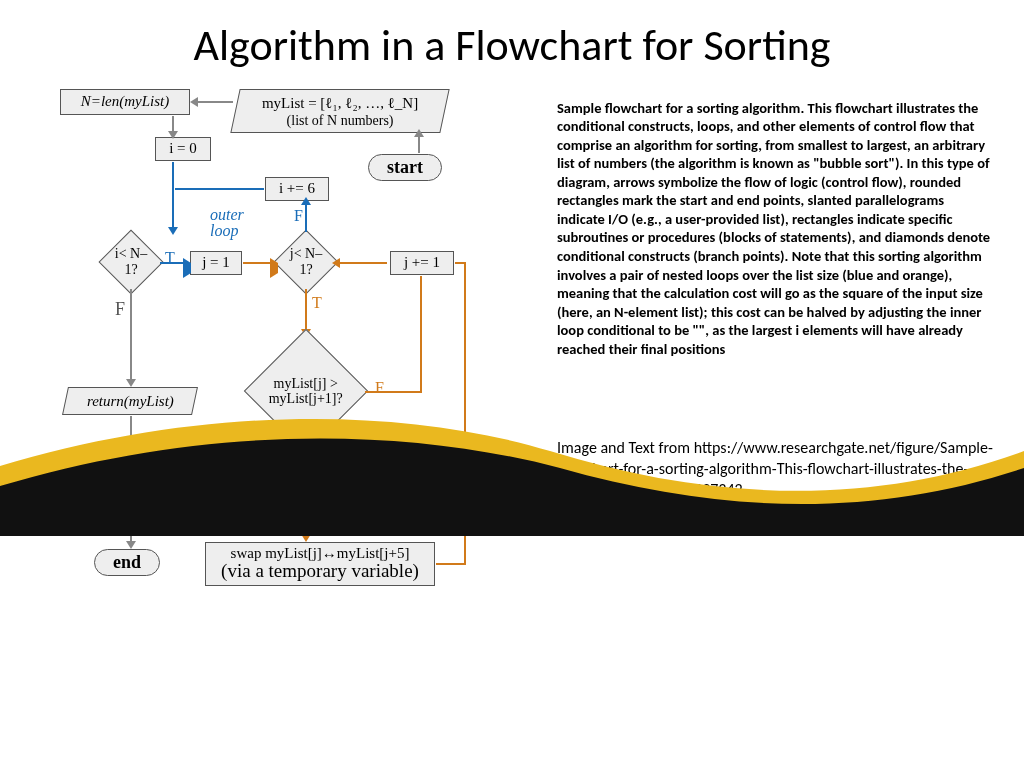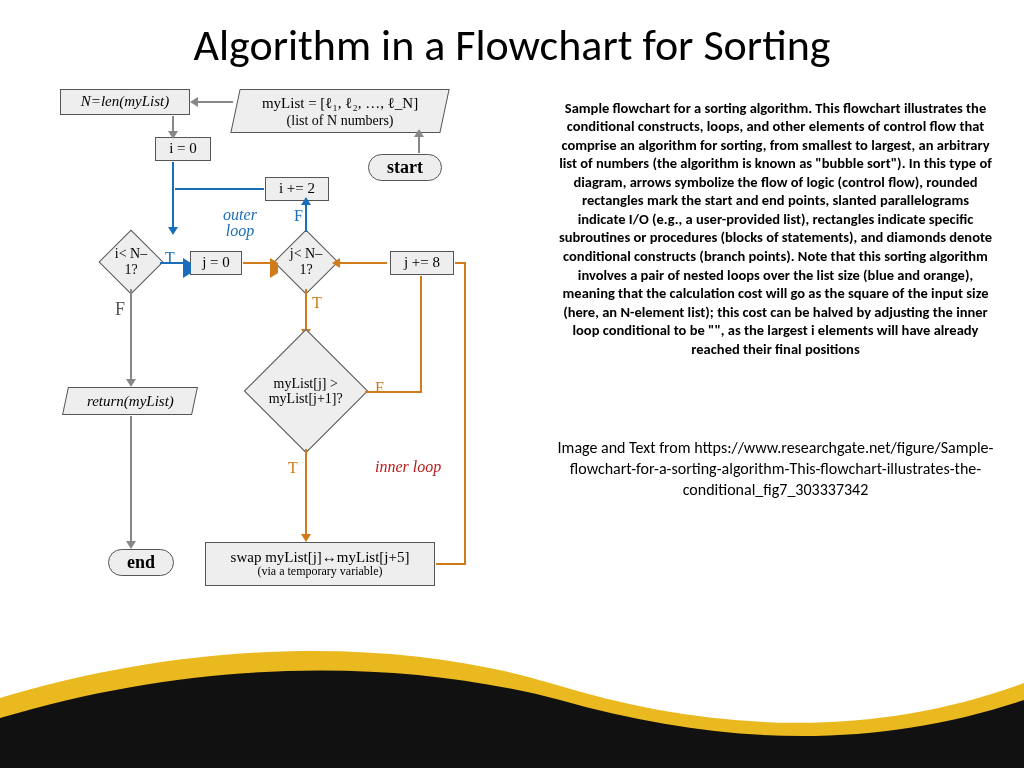--- a/index.html
+++ b/index.html
@@ -1,21 +1,21 @@
 <!DOCTYPE html>
 <html><head>
 <meta charset="utf-8">
 <style>
   * { box-sizing: border-box; margin: 0; padding: 0; }
   html, body { width: 1024px; height: 768px; overflow: hidden; font-family: Calibri, Arial, sans-serif; background: #fff; }
-  .slide { position: relative; width: 1024px; height: 768px; }
+  .slide { position: relative; width: 1024px; height: 536px; }
   .title { text-align: center; font-size: 44px; font-weight: 400; color: #000; padding-top: 20px; line-height: 1.15; }
   .content { display: flex; padding: 0 30px 0 30px; margin-top: 18px; gap: 17px; }
   .flowchart { position: relative; width: 480px; height: 510px; }
-  .right { flex: 1; padding-left: 30px; padding-top: 10px; text-align: center; }
+  .right { flex: 1; padding-left: 30px; padding-top: 10px; }
   .desc { font-size: 14.5px; font-weight: bold; color: #000; line-height: 1.28; }
   .credit { font-size: 16px; color: #000; margin-top: 80px; line-height: 1.3; }
 
   
   .box { position: absolute; border: 1px solid #555; background: #eee; font-size: 15px; display: flex; align-items: center; justify-content: center; text-align: center; font-family: "Times New Roman", serif; }
   .rect { border-radius: 0; }
   .round { border-radius: 18px; padding: 2px 18px; font-size: 18px; font-weight: bold; }
   .para { transform: skewX(-12deg); }
   .para > span { transform: skewX(12deg); display: inline-block; }
   .diamond { transform: rotate(45deg); }
@@ -61,61 +61,61 @@
       <div class="ah left" style="left:160px;top:8px;border-right:8px solid #888"></div>
 
       <div class="box round" style="left:338px;top:65px">start</div>
       <div class="arr" style="left:388px;top:46px;width:2px;height:18px"></div>
       <div class="ah up" style="left:384px;top:40px;border-bottom:8px solid #888"></div>
 
       <div class="box rect" style="left:125px;top:48px;width:56px;height:24px">i = 0</div>
       <div class="arr" style="left:142px;top:27px;width:2px;height:20px"></div>
       <div class="ah down" style="left:138px;top:42px;border-top:8px solid #888"></div>
 
-      <div class="box rect" style="left:235px;top:88px;width:64px;height:24px">i += 2</div>
+      <div class="box rect" style="left:235px;top:88px;width:64px;height:24px">i += 6</div>
 
-      <div class="lbl blue" style="left:180px;top:118px;text-align:center;width:60px;line-height:1">outer loop</div>
+      <div class="lbl blue" style="left:180px;top:118px;text-align:left;width:60px;line-height:1">outer loop</div>
 
       <div class="box diamond" style="left:78px;top:150px;width:46px;height:46px">
           <span style="font-size:14px;width:50px">i&lt; N–1?</span>
         </div>
 
       <div class="arr blue-l" style="left:142px;top:73px;width:2px;height:70px"></div>
       <div class="ah down" style="left:138px;top:138px;border-top:8px solid #1a6db8"></div>
 
-      <div class="box rect" style="left:160px;top:162px;width:52px;height:24px">j = 0</div>
+      <div class="box rect" style="left:160px;top:162px;width:52px;height:24px">j = 1</div>
       <div class="lbl" style="left:135px;top:160px;color:#1a6db8">T</div>
       <div class="arr blue-l" style="left:130px;top:173px;width:28px;height:2px"></div>
       <div class="ah right" style="left:153px;top:169px;border-left:8px solid #1a6db8"></div>
 
       <div class="lbl" style="left:85px;top:210px;color:#555;font-size:18px">F</div>
       <div class="arr" style="left:100px;top:200px;width:2px;height:95px"></div>
       <div class="ah down" style="left:96px;top:290px;border-top:8px solid #888"></div>
 
       <div class="box para" style="left:35px;top:298px;width:130px;height:28px;font-style:italic">
           <span>return(myList)</span>
         </div>
       <div class="arr" style="left:100px;top:327px;width:2px;height:130px"></div>
       <div class="ah down" style="left:96px;top:452px;border-top:8px solid #888"></div>
 
-      <div class="box round" style="left:78px;top:460px">end</div>
+      <div class="box round" style="left:64px;top:460px">end</div>
 
       <div class="box diamond" style="left:253px;top:150px;width:46px;height:46px">
           <span style="font-size:14px;width:50px">j&lt; N–1?</span>
         </div>
       <div class="arr orange-l" style="left:213px;top:173px;width:32px;height:2px"></div>
       <div class="ah right" style="left:240px;top:169px;border-left:8px solid #d17a1a"></div>
 
       <div class="lbl" style="left:264px;top:118px;color:#1a6db8">F</div>
       <div class="arr blue-l" style="left:275px;top:113px;width:2px;height:30px"></div>
       <div class="ah up" style="left:271px;top:108px;border-bottom:8px solid #1a6db8"></div>
 
       <div class="arr blue-l" style="left:145px;top:99px;width:89px;height:2px"></div>
 
-      <div class="box rect" style="left:360px;top:162px;width:64px;height:24px">j += 8</div>
+      <div class="box rect" style="left:360px;top:162px;width:64px;height:24px">j += 1</div>
       <div class="arr orange-l" style="left:307px;top:173px;width:50px;height:2px"></div>
       <div class="ah left" style="left:302px;top:169px;border-right:8px solid #d17a1a"></div>
 
       <div class="lbl" style="left:282px;top:205px;color:#d17a1a">T</div>
       <div class="arr orange-l" style="left:275px;top:200px;width:2px;height:45px"></div>
       <div class="ah down" style="left:271px;top:240px;border-top:8px solid #d17a1a"></div>
 
       <div class="box diamond" style="left:232px;top:258px;width:88px;height:88px">
           <span style="font-size:14px;line-height:1.1">myList[j] &gt; myList[j+1]?</span>
         </div>
@@ -125,21 +125,21 @@
       <div class="arr orange-l" style="left:390px;top:187px;width:2px;height:117px"></div>
 
       <div class="lbl orange" style="left:345px;top:370px;line-height:1">inner loop</div>
 
       <div class="lbl" style="left:258px;top:370px;color:#d17a1a">T</div>
       <div class="arr orange-l" style="left:275px;top:360px;width:2px;height:90px"></div>
       <div class="ah down" style="left:271px;top:445px;border-top:8px solid #d17a1a"></div>
 
       <div class="box rect" style="left:175px;top:453px;width:230px;height:44px;flex-direction:column;line-height:1.1;font-size:15px">
         <span>swap myList[j]↔myList[j+5]</span>
-        <span style="font-size:12px">(via a temporary variable)</span>
+        <span style="font-size:19px">(via a temporary variable)</span>
       </div>
 
       <div class="arr orange-l" style="left:406px;top:474px;width:30px;height:2px"></div>
       <div class="arr orange-l" style="left:434px;top:173px;width:2px;height:303px"></div>
       <div class="arr orange-l" style="left:425px;top:173px;width:10px;height:2px"></div>
 
     </div>
 
     <div class="right">
       <p class="desc">Sample flowchart for a sorting algorithm. This flowchart illustrates the conditional constructs, loops, and other elements of control flow that comprise an algorithm for sorting, from smallest to largest, an arbitrary list of numbers (the algorithm is known as "bubble sort"). In this type of diagram, arrows symbolize the flow of logic (control flow), rounded rectangles mark the start and end points, slanted parallelograms indicate I/O (e.g., a user-provided list), rectangles indicate specific subroutines or procedures (blocks of statements), and diamonds denote conditional constructs (branch points). Note that this sorting algorithm involves a pair of nested loops over the list size (blue and orange), meaning that the calculation cost will go as the square of the input size (here, an N-element list); this cost can be halved by adjusting the inner loop conditional to be "", as the largest i elements will have already reached their final positions</p>

